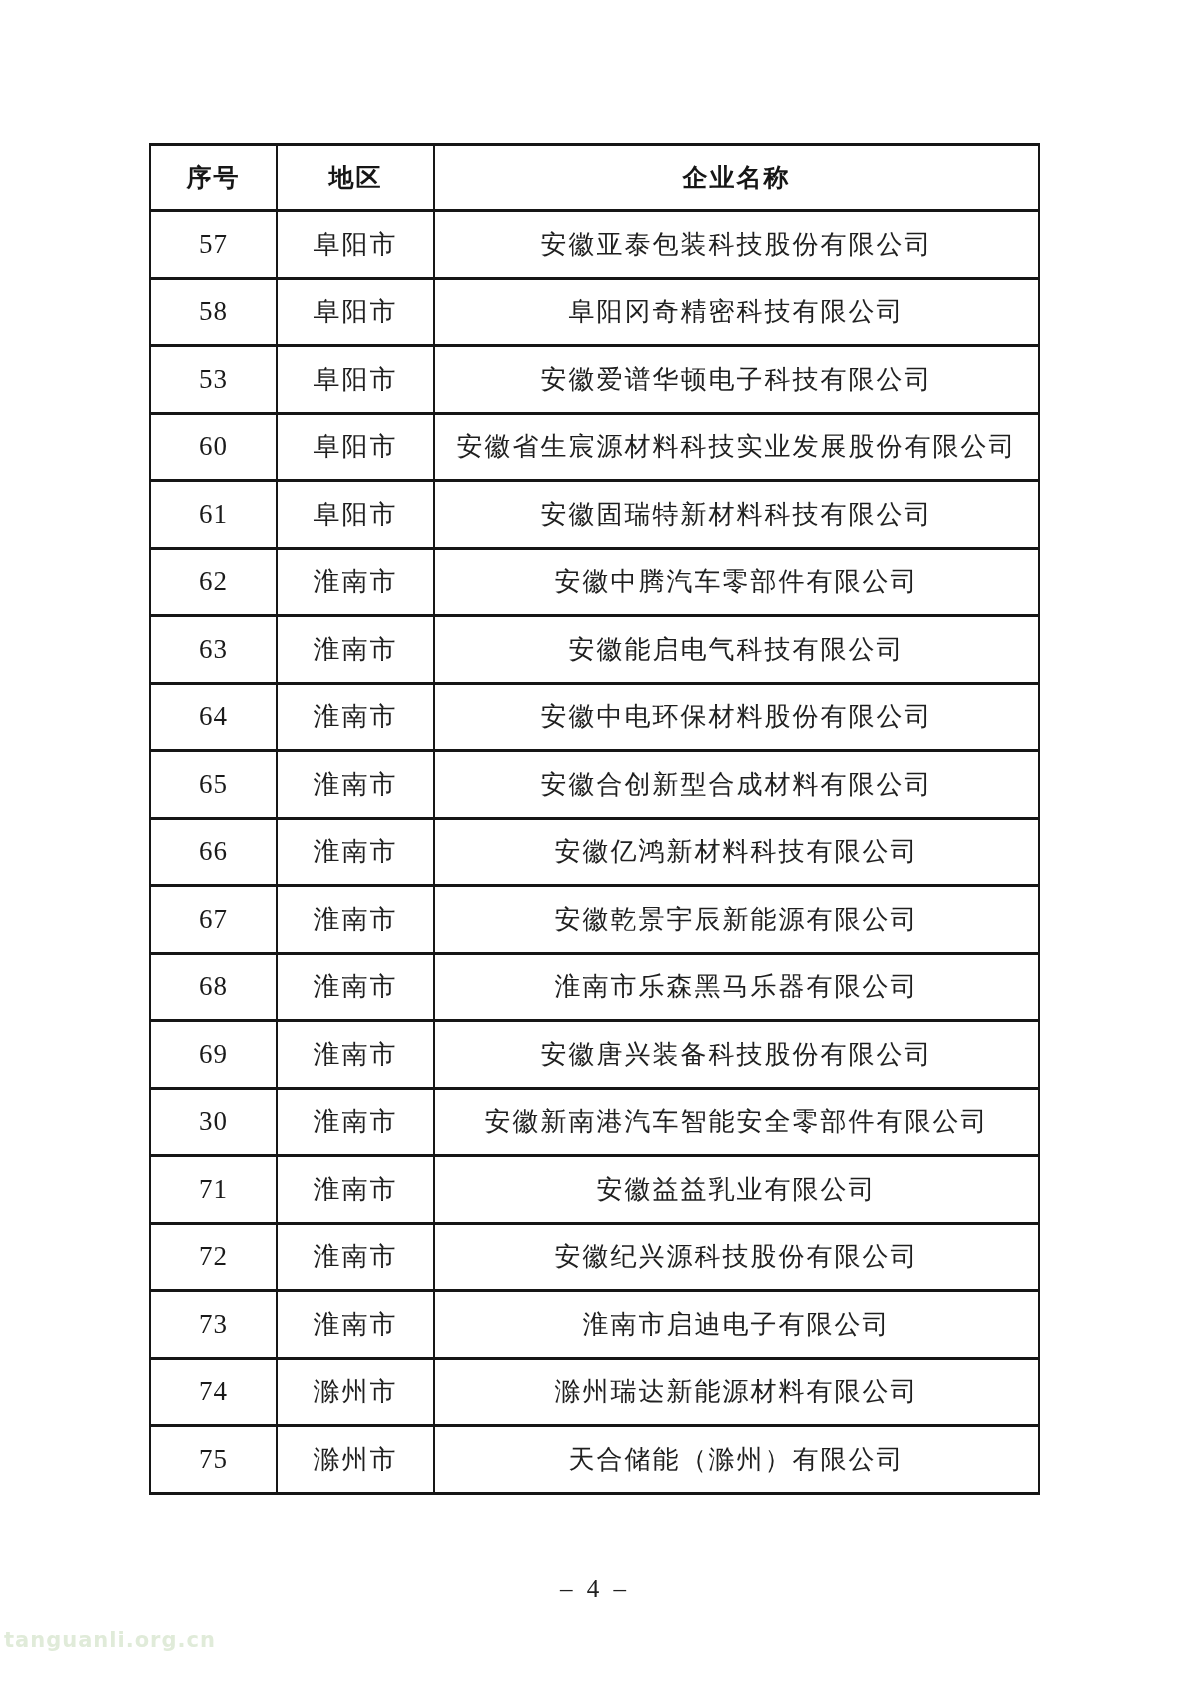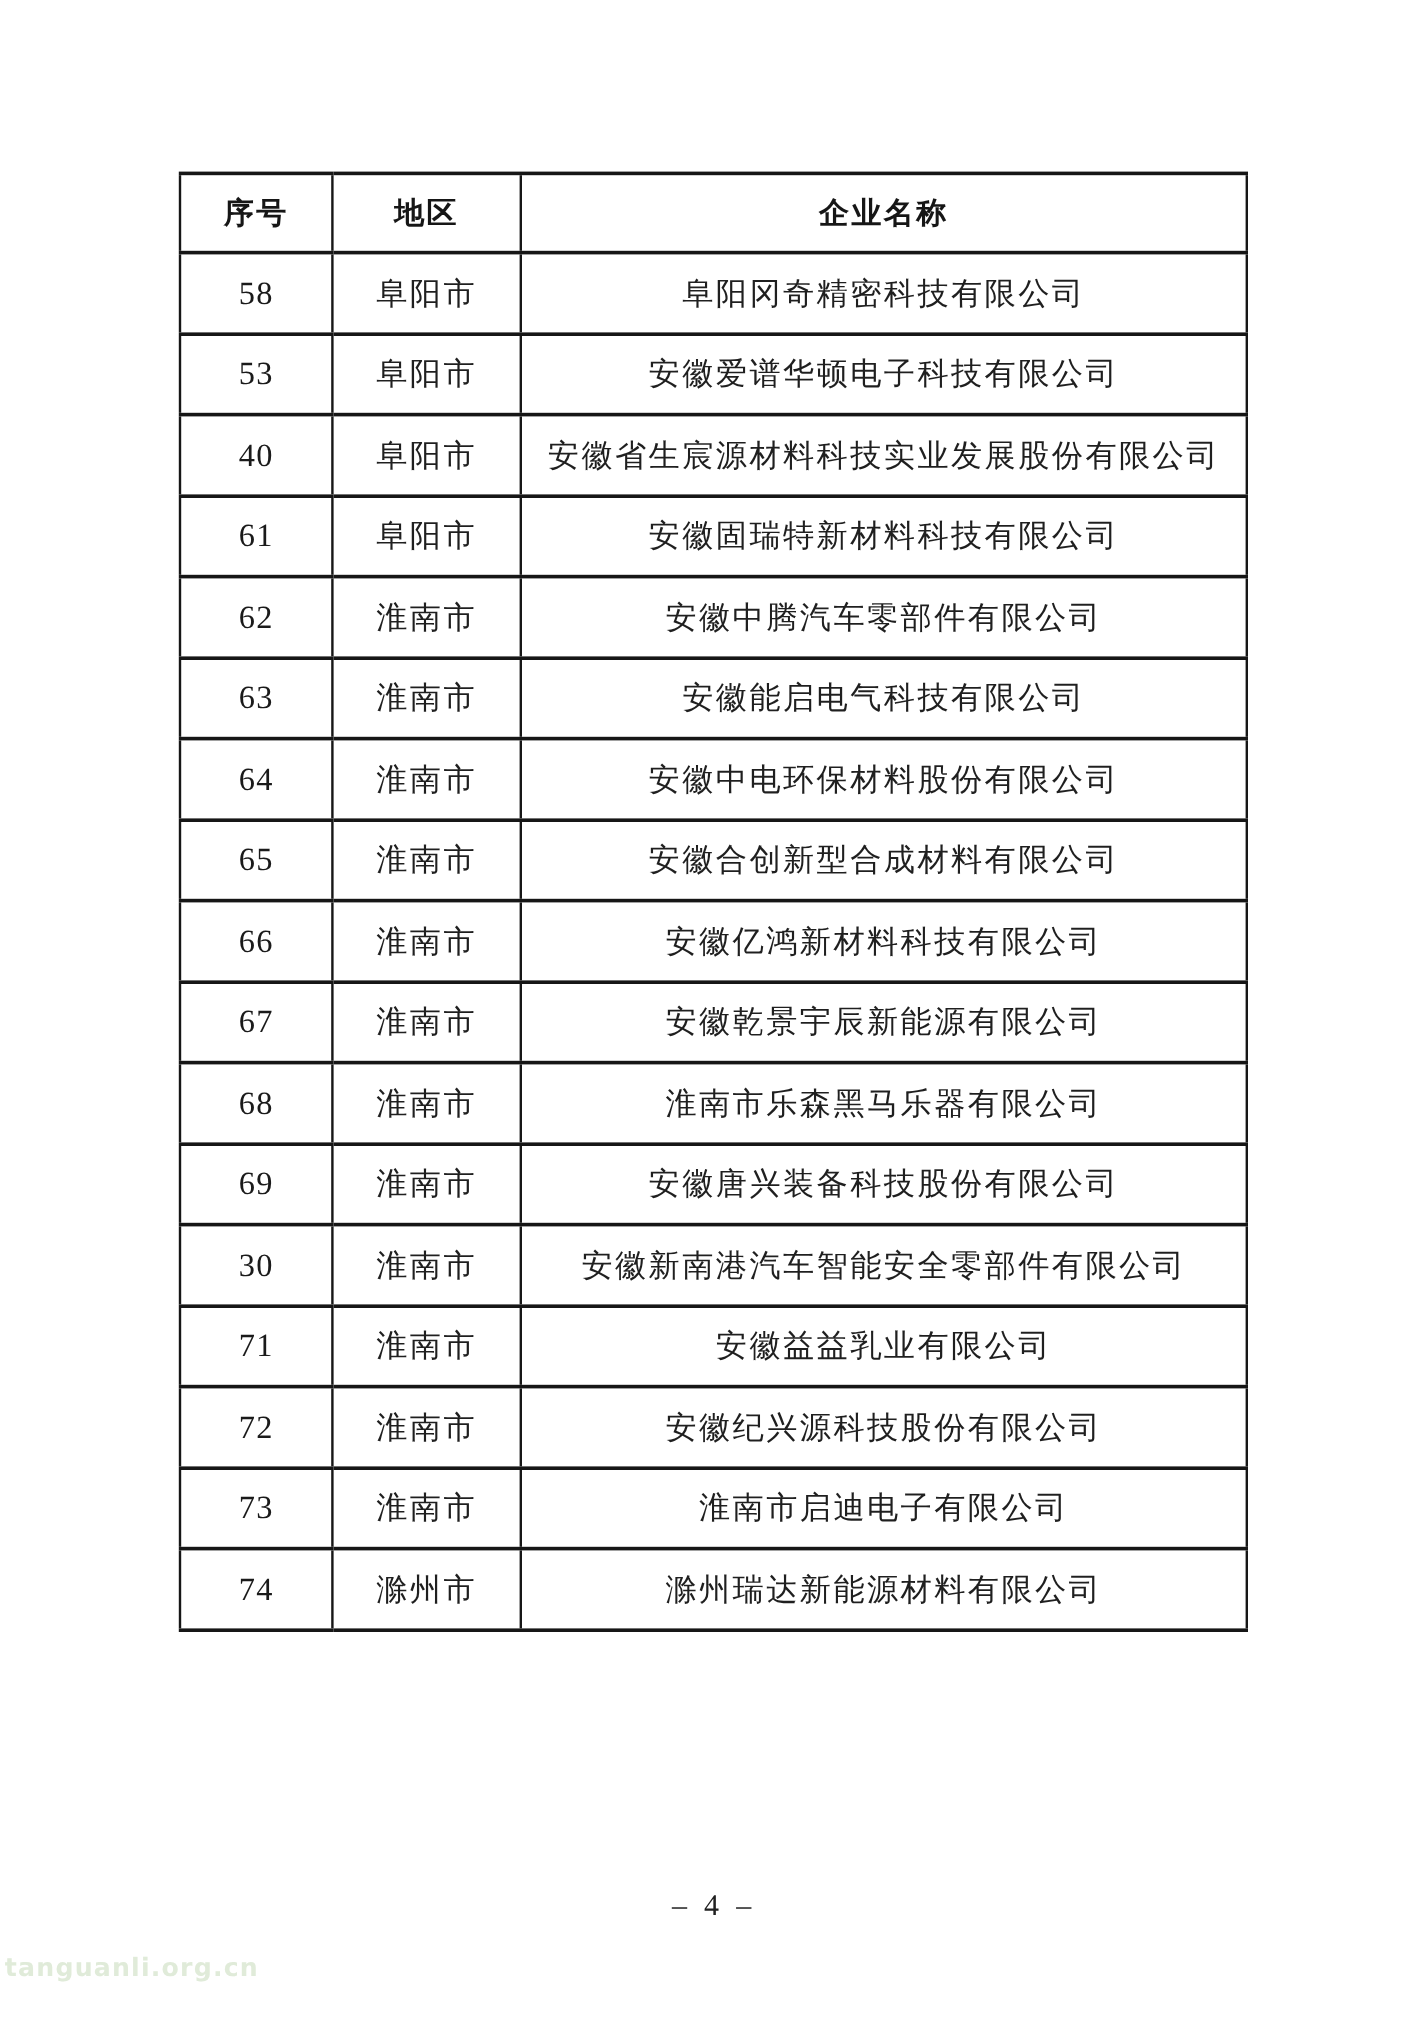--- a/index.html
+++ b/index.html
@@ -94,35 +94,40 @@
     </colgroup>
     <thead>
       <tr>
         <th>序号</th>
         <th>地区</th>
         <th>企业名称</th>
       </tr>
     </thead>
     <tbody>
 
+        <tr>
+          <td class="cell-no">57</td>
+          <td class="cell-region">阜阳市</td>
+          <td class="cell-company">安徽亚泰包装科技股份有限公司</td>
+        </tr>
 
         <tr>
           <td class="cell-no">58</td>
           <td class="cell-region">阜阳市</td>
           <td class="cell-company">阜阳冈奇精密科技有限公司</td>
         </tr>
 
         <tr>
           <td class="cell-no">53</td>
           <td class="cell-region">阜阳市</td>
           <td class="cell-company">安徽爱谱华顿电子科技有限公司</td>
         </tr>
 
         <tr>
-          <td class="cell-no">40</td>
+          <td class="cell-no">60</td>
           <td class="cell-region">阜阳市</td>
           <td class="cell-company">安徽省生宸源材料科技实业发展股份有限公司</td>
         </tr>
 
         <tr>
           <td class="cell-no">61</td>
           <td class="cell-region">阜阳市</td>
           <td class="cell-company">安徽固瑞特新材料科技有限公司</td>
         </tr>
 
@@ -197,20 +202,25 @@
           <td class="cell-region">淮南市</td>
           <td class="cell-company">淮南市启迪电子有限公司</td>
         </tr>
 
         <tr>
           <td class="cell-no">74</td>
           <td class="cell-region">滁州市</td>
           <td class="cell-company">滁州瑞达新能源材料有限公司</td>
         </tr>
 
+        <tr>
+          <td class="cell-no">75</td>
+          <td class="cell-region">滁州市</td>
+          <td class="cell-company">天合储能（滁州）有限公司</td>
+        </tr>
       </tbody>
   </table>
 
   <div class="page-number">– 4 –</div>
 
   <div class="watermark">tanguanli.org.cn</div>
 
 </div>
 
 </body></html>

